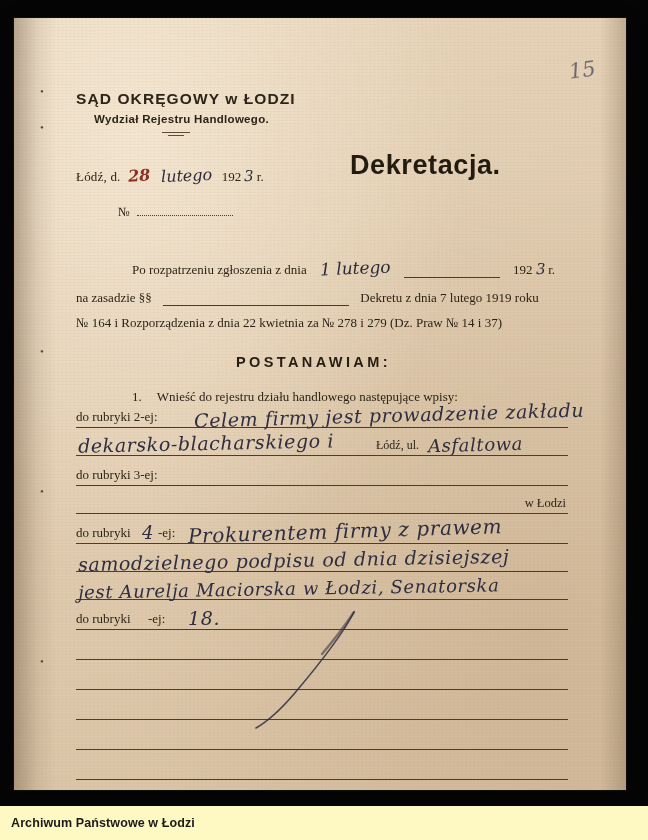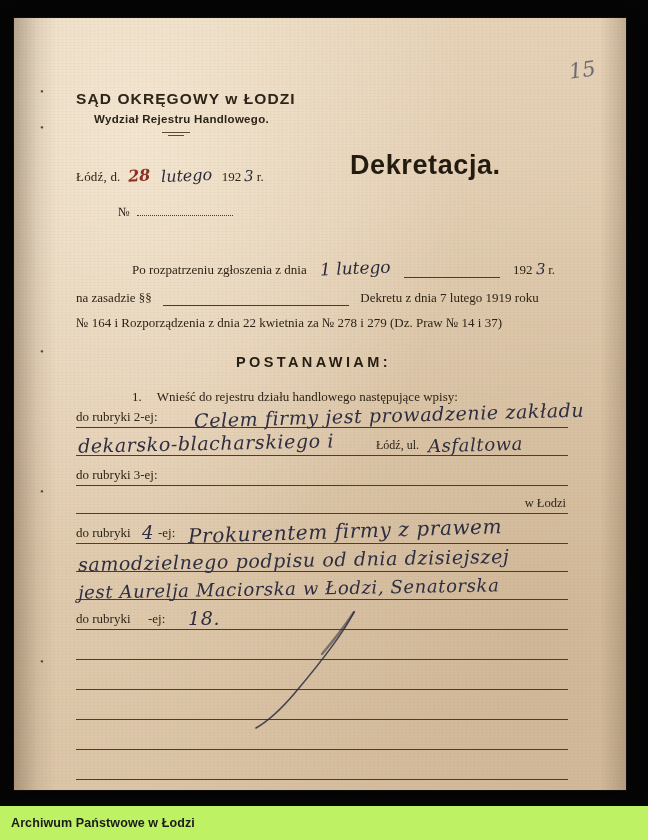--- a/index.html
+++ b/index.html
@@ -74,21 +74,21 @@
     font-family: "Liberation Serif", serif;
   }
 
   
   #caption-bar {
     position: absolute;
     left: 0;
     bottom: 0;
     width: 648px;
     height: 34px;
-    background: #bef264;
+    background: #fef9c3;
     display: flex;
     align-items: center;
   }
   #caption-text {
     padding-left: 11px;
     font-family: "Liberation Sans", sans-serif;
     font-size: 12.5px;
     font-weight: bold;
     color: #1b1b1b;
     letter-spacing: 0.1px;

